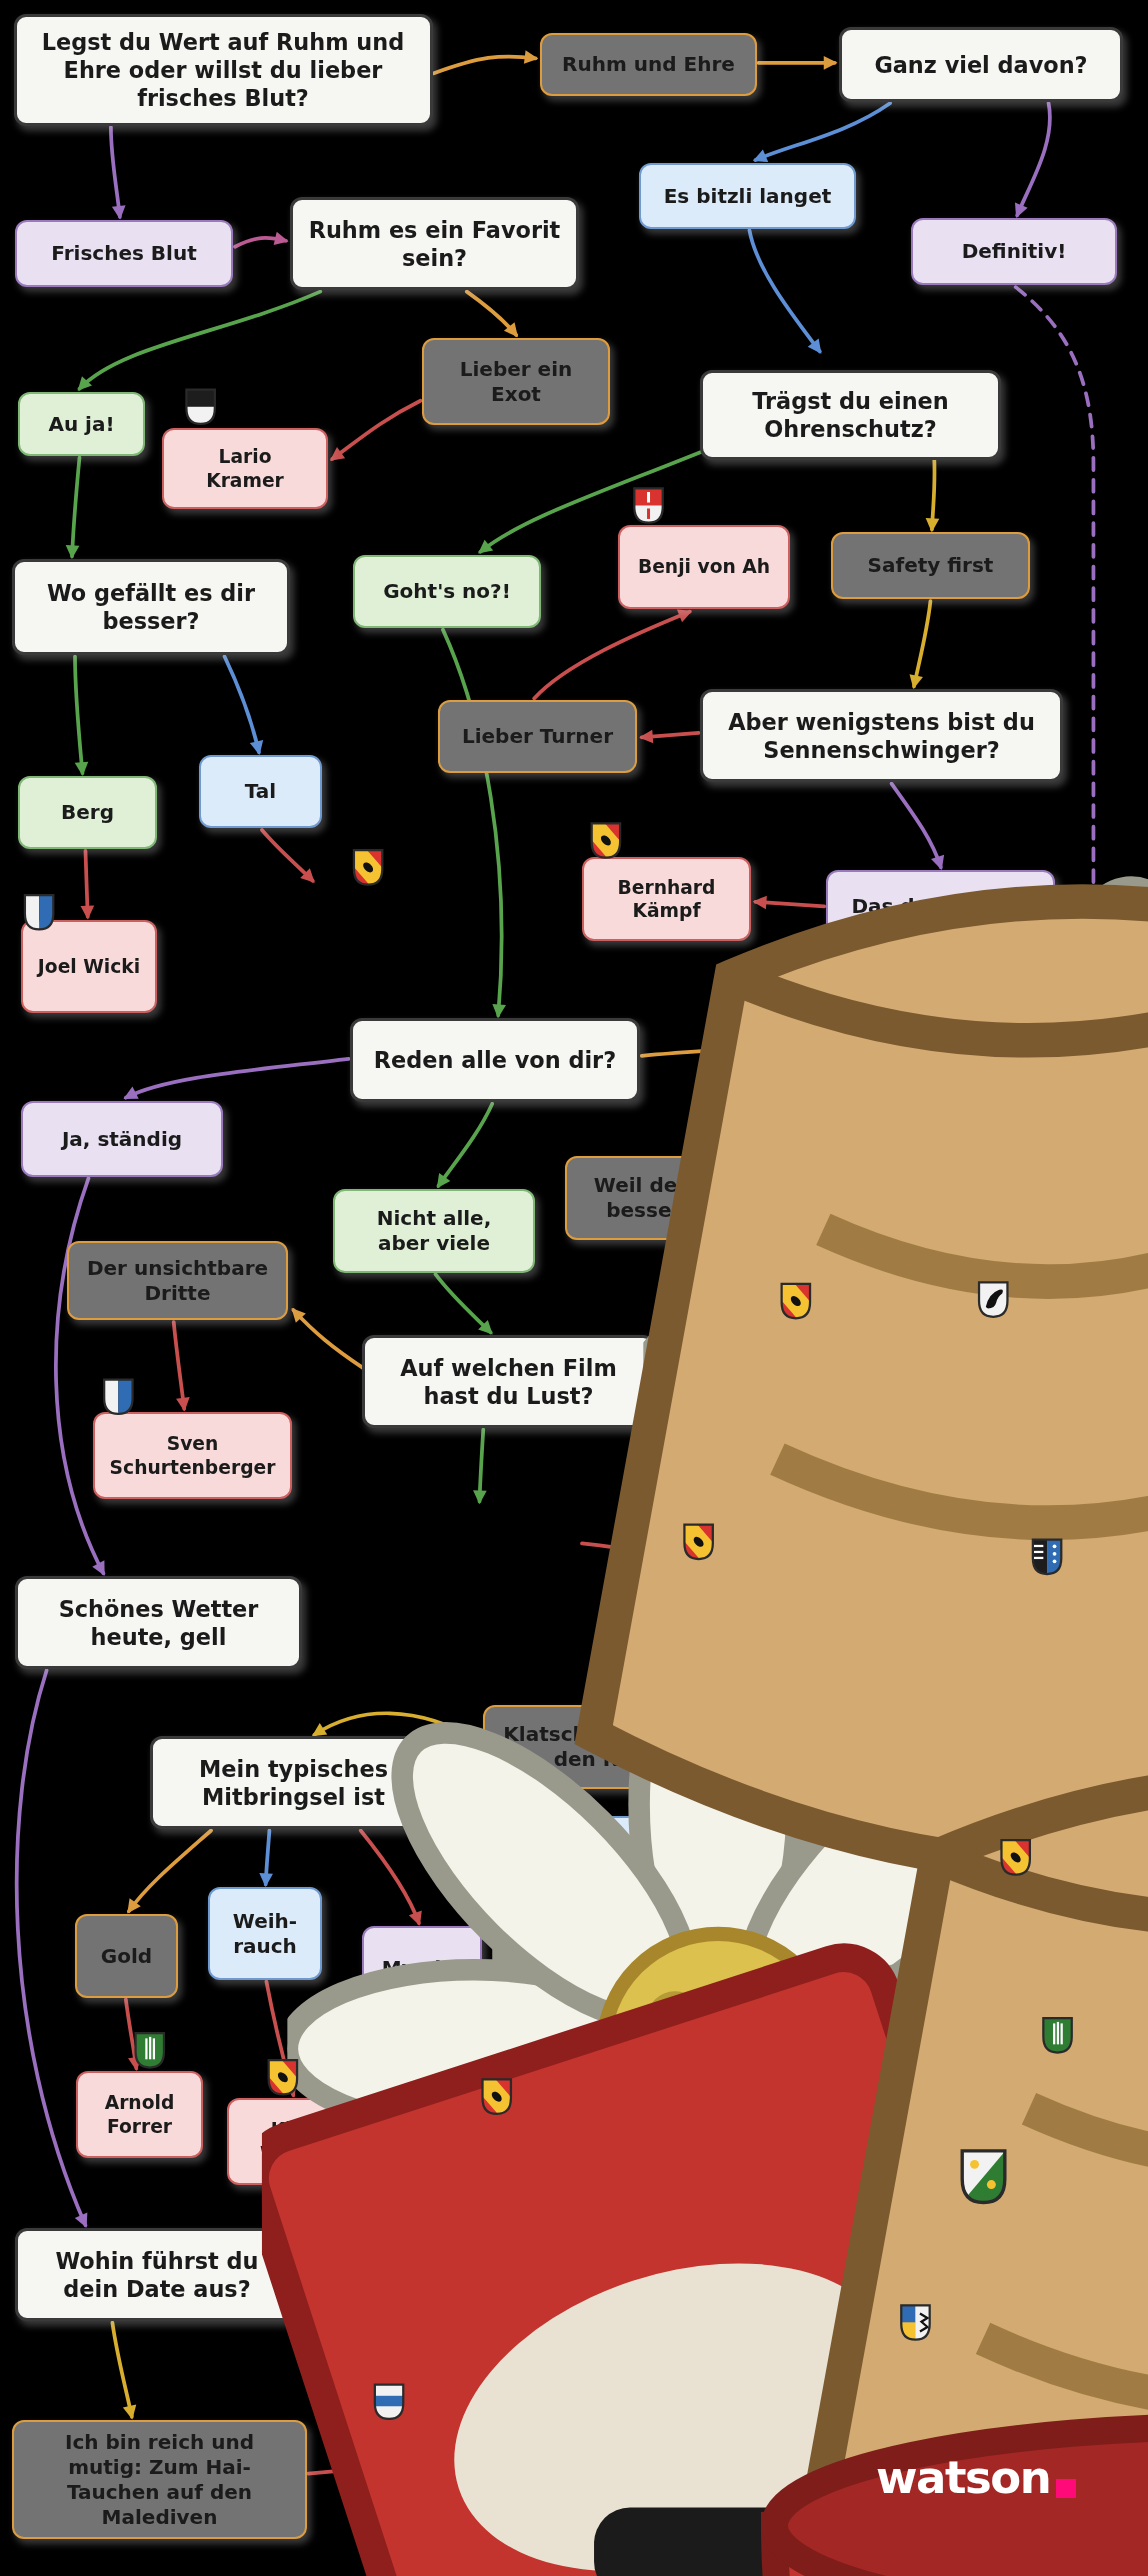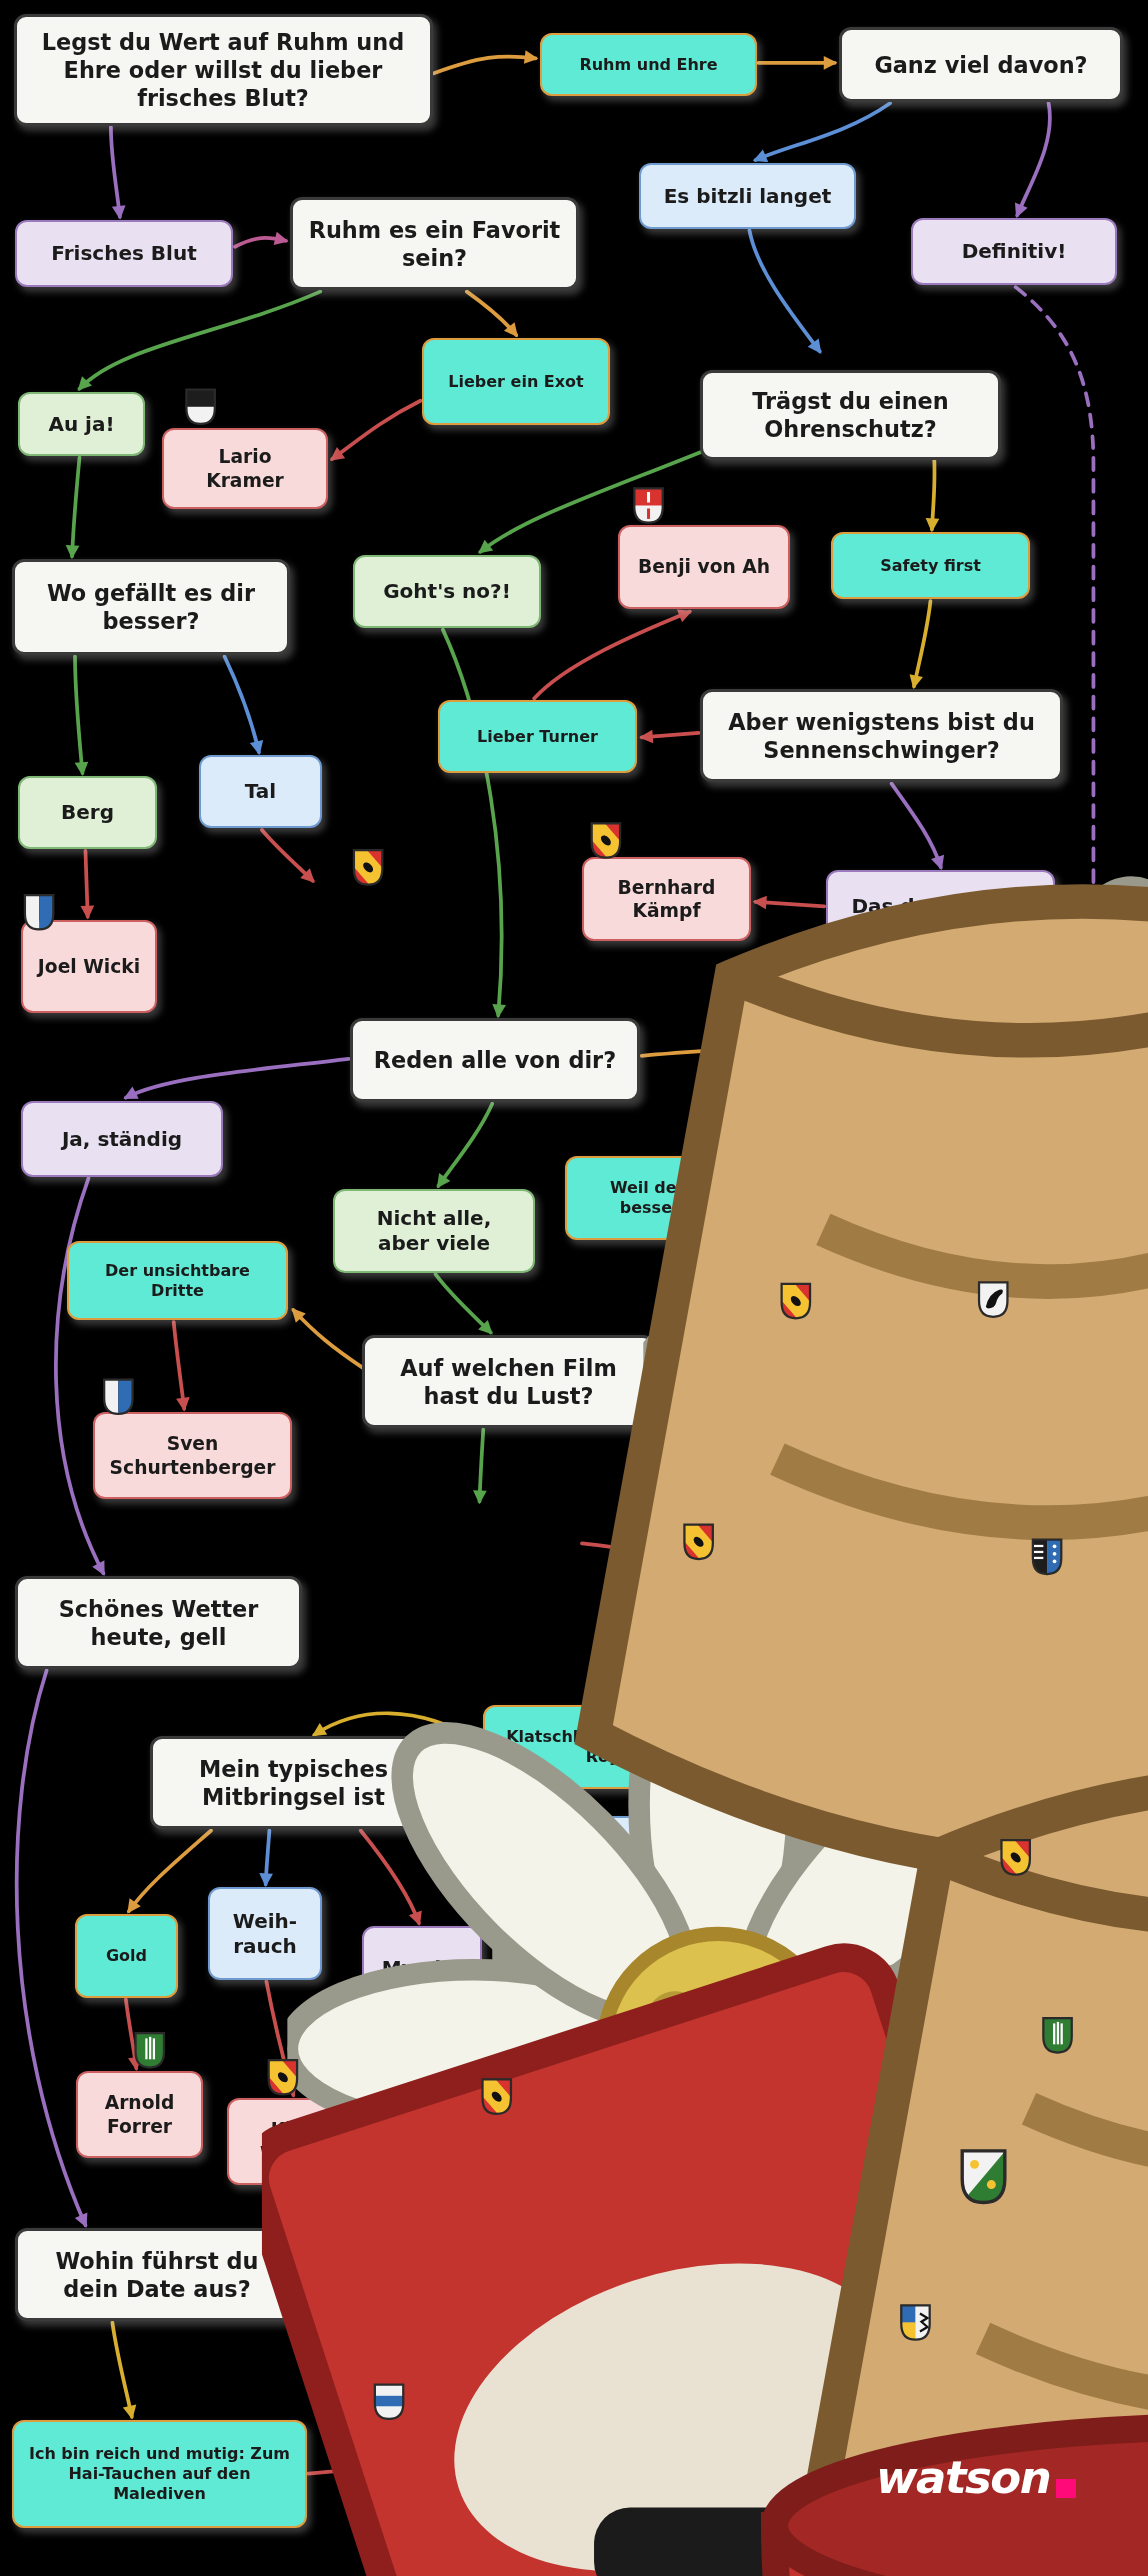--- a/index.html
+++ b/index.html
@@ -5,26 +5,26 @@
   html,body{margin:0;padding:0;background:#000;}
   body{width:1149px;height:2576px;position:relative;font-family:"DejaVu Sans","Liberation Sans",sans-serif;overflow:hidden;}
   .canvas{position:absolute;inset:0;width:1149px;height:2576px;background:#000;}
   svg.layer{position:absolute;left:0;top:0;width:1149px;height:2576px;pointer-events:none;}
   #arrows{z-index:1;}
   #decor{z-index:3;}
   .node{position:absolute;z-index:2;display:flex;align-items:center;justify-content:center;text-align:center;
         padding:7.5px 13.5px;box-sizing:border-box;border-radius:12px;font-weight:700;color:#1b1b1b;line-height:1.25;
         box-shadow:3.7px 4.5px 7.5px rgba(210,210,210,0.28);}
   .q{background:#f6f6f3;border:3px solid #3a3a3a;font-size:22.4px;}
-  .orange{background:#5eead4;border:2.2px solid #dd9c3e;font-size:16px;}
+  .orange{background:#737373;border:2.2px solid #dd9c3e;font-size:20px;}
   .blue{background:#dcebfa;border:2.2px solid #6f9ad0;font-size:20px;}
   .purple{background:#e9e1f2;border:2.2px solid #9a7abc;font-size:20px;}
   .green{background:#dff0d7;border:2.2px solid #7fb775;font-size:20px;}
   .pink{background:#f8dada;border:2.2px solid #cc5f5f;font-size:18.7px;}
-  .brand{position:absolute;z-index:4;left:876px;top:2451px;display:flex;align-items:flex-end;font-style:italic;}
+  .brand{position:absolute;z-index:4;left:876px;top:2451px;display:flex;align-items:flex-end;}
   .brand .word{color:#ffffff;font-size:45px;font-weight:700;letter-spacing:-1.5px;}
   .brand .dot{width:19.4px;height:19.4px;background:#ff0a78;margin-left:6px;margin-bottom:6px;}
 </style>
 </head>
 <body>
 
 <div class="canvas">
 
   <svg id="arrows" class="layer" viewBox="0 0 1536 3445">
     <defs>

